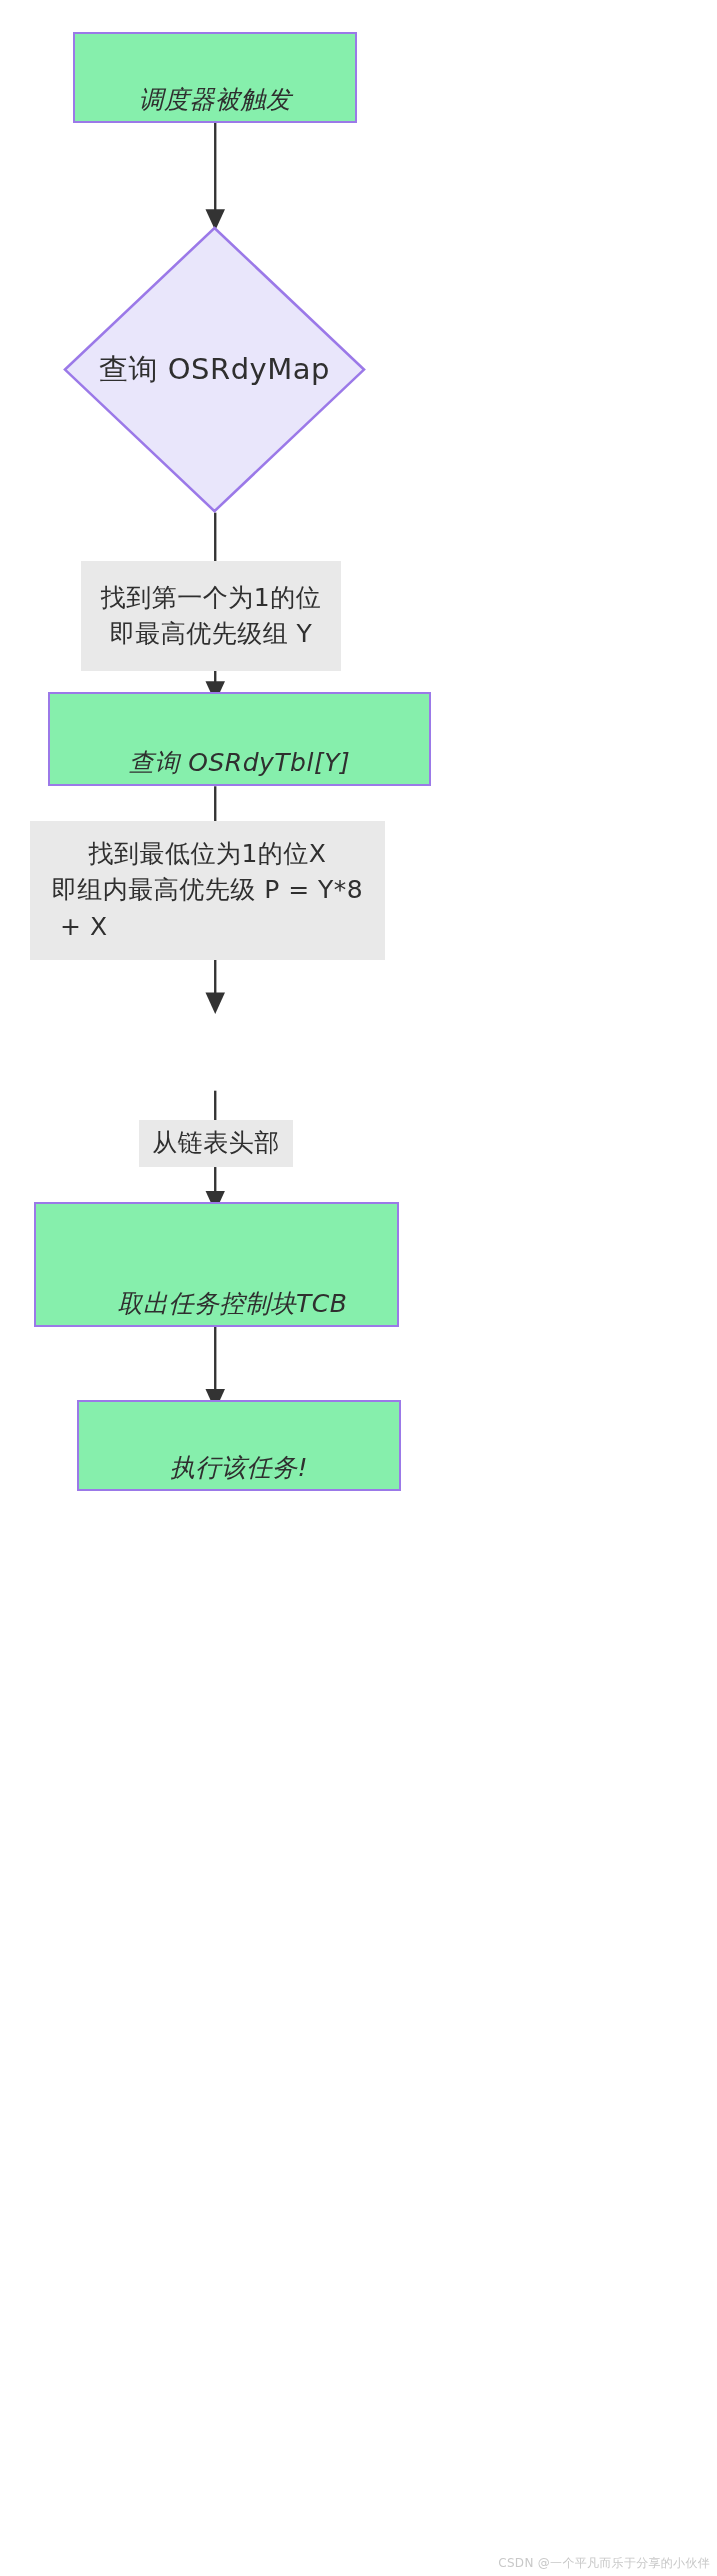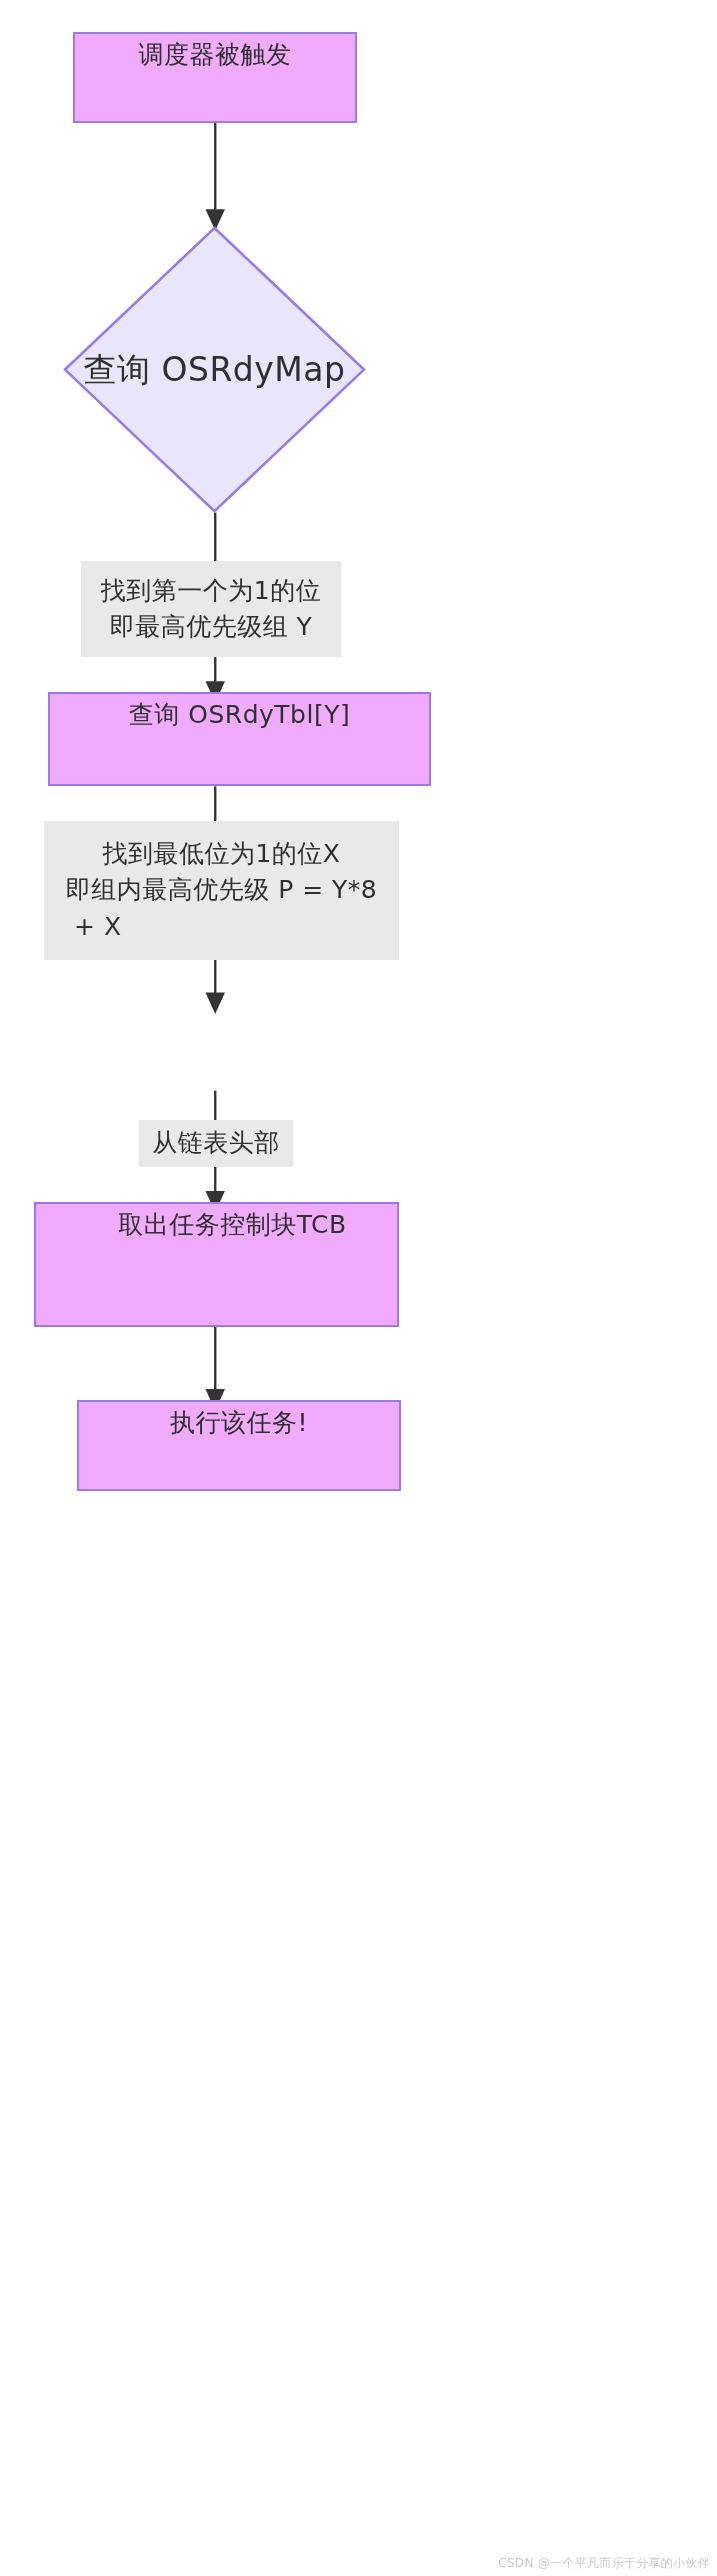--- a/index.html
+++ b/index.html
@@ -18,50 +18,51 @@
   #flow {
     position: relative;
     width: 718px;
     height: 2576px;
   }
 
   
   .node-box {
     position: absolute;
     box-sizing: border-box;
-    background: #f0abfc;
+    background: #86efac;
     border: 2px solid #9b79e8;
     display: flex;
-    align-items: flex-start;
+    align-items: flex-end;
     justify-content: center;
     text-align: center;
     color: #2f2f2f;
     font-size: 25px;
     line-height: 1.35;
     letter-spacing: 0.5px;
     padding: 4px 10px;
+    font-style: italic;
   }
 
   
   .node-diamond-wrap {
     position: absolute;
   }
   .node-diamond-shape {
     position: absolute;
     inset: 0;
   }
   .node-diamond-label {
     position: absolute;
     inset: 0;
     display: flex;
     align-items: center;
     justify-content: center;
     text-align: center;
     color: #2f2f2f;
-    font-size: 33px;
+    font-size: 29px;
     line-height: 1.35;
     letter-spacing: 0.5px;
     pointer-events: none;
   }
 
   
   .edge-label {
     position: absolute;
     box-sizing: border-box;
     background: #e9e9e9;
@@ -129,30 +130,30 @@
 
   <div class="node-diamond-wrap" style="left:63px; top:226px; width:303px; height:288px;">
     <svg class="node-diamond-shape" viewBox="0 0 306 290" preserveAspectRatio="none">
       <polygon points="153,2 304,145 153,288 2,145" fill="#e9e6fb" stroke="#9b79e8" stroke-width="2.6"></polygon>
     </svg>
     <div class="node-diamond-label">
       <span>查询 OSRdyMap</span>
     </div>
   </div>
 
-  <div class="edge-label" style="left:81px; top:561px; width:260px; height:96px; flex-direction:column;">
+  <div class="edge-label" style="left:81px; top:561px; width:260px; height:110px; flex-direction:column;">
     <span>找到第一个为1的位</span>
     <span>即最高优先级组 Y</span>
   </div>
 
   <div class="node-box" style="left:48px; top:692px; width:383px; height:94px;">
     <span>查询 OSRdyTbl[Y]</span>
   </div>
 
-  <div class="edge-label" style="left:44px; top:821px; width:355px; height:139px; flex-direction:column;">
+  <div class="edge-label" style="left:30px; top:821px; width:355px; height:139px; flex-direction:column;">
     <span>找到最低位为1的位X</span>
     <span>即组内最高优先级 P = Y*8</span>
     <span style="align-self:flex-start; padding-left:22px;">+ X</span>
   </div>
 
 
   <div class="edge-label" style="left:139px; top:1120px; width:154px; height:47px;">
     <span>从链表头部</span>
   </div>
 

